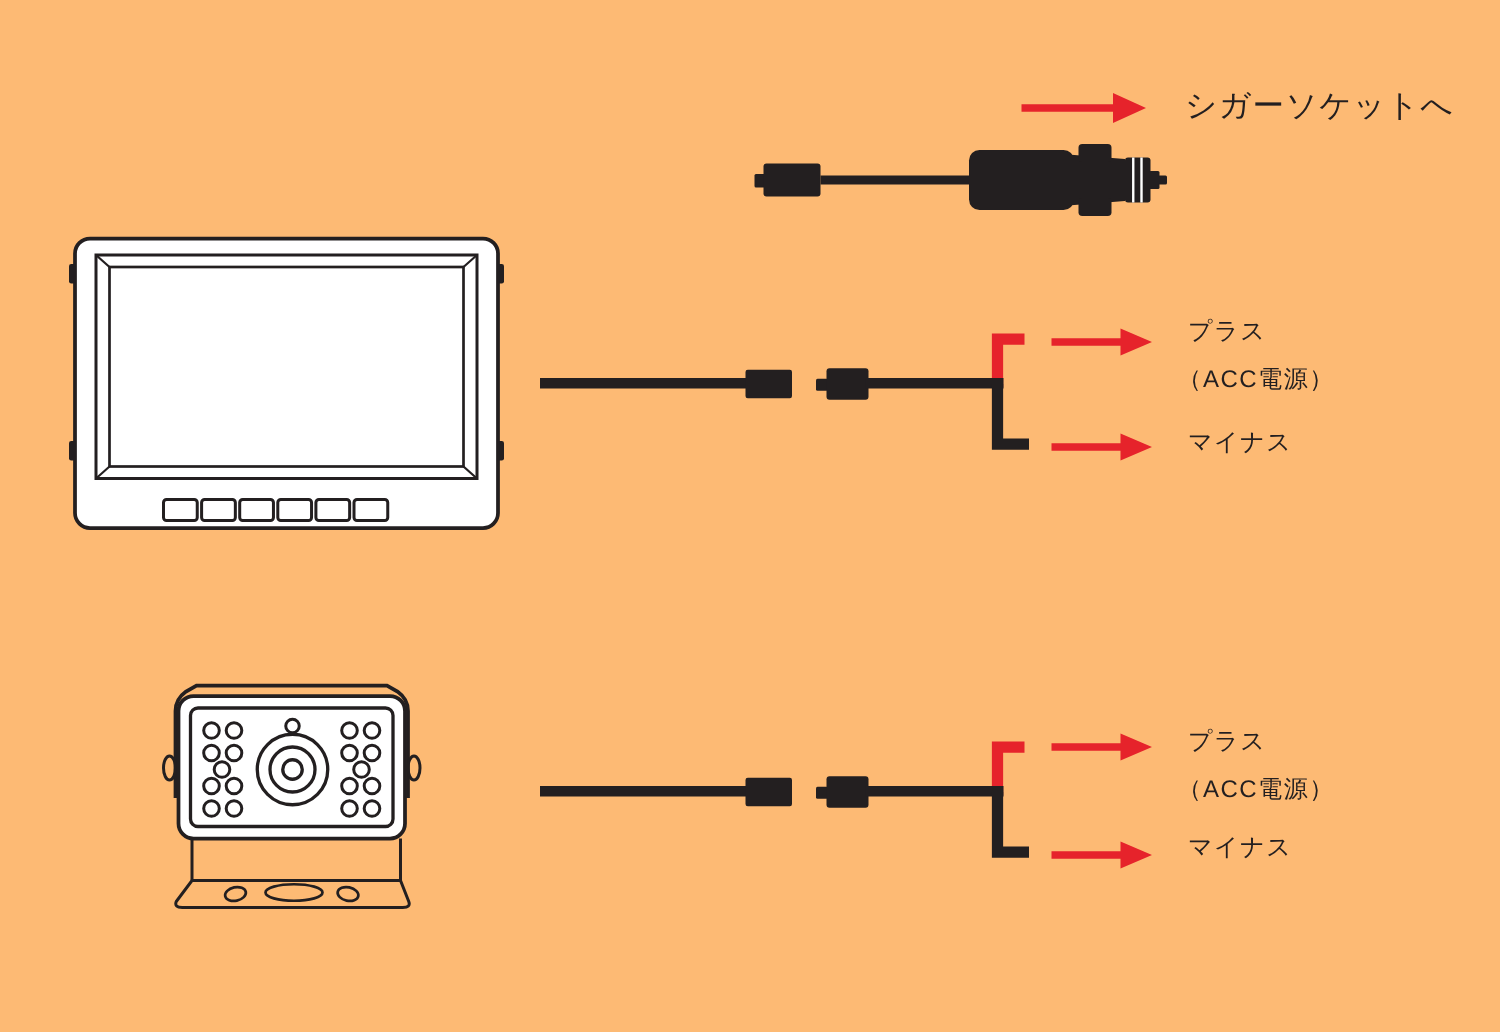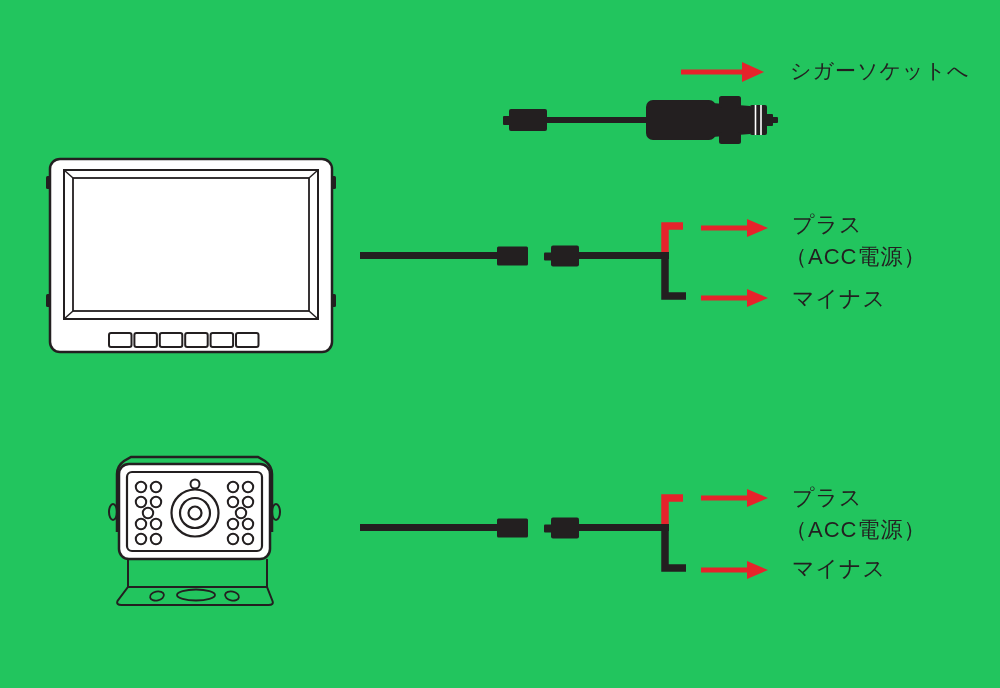--- a/index.html
+++ b/index.html
@@ -1,27 +1,27 @@
 <!DOCTYPE html>
 <html><head>
 <meta charset="utf-8">
 <style>
   html,body{margin:0;padding:0;background:#ffffff;}
   .page{
     position:relative;
     width:1000px;height:688px;
-    background:#22c55e;
+    background:#fdba74;
     font-family:"Liberation Sans","DejaVu Sans",sans-serif;
     overflow:hidden;
   }
   .diagram-svg{position:absolute;left:0;top:0;}
   .lbl{
     position:absolute;
     color:#231f20;
-    font-size:22px;
+    font-size:16px;
     line-height:1;
     white-space:nowrap;
     letter-spacing:1px;
   }
   .lbl.small{font-size:21px;}
 </style>
 </head>
 <body>
 
 <div class="page">

